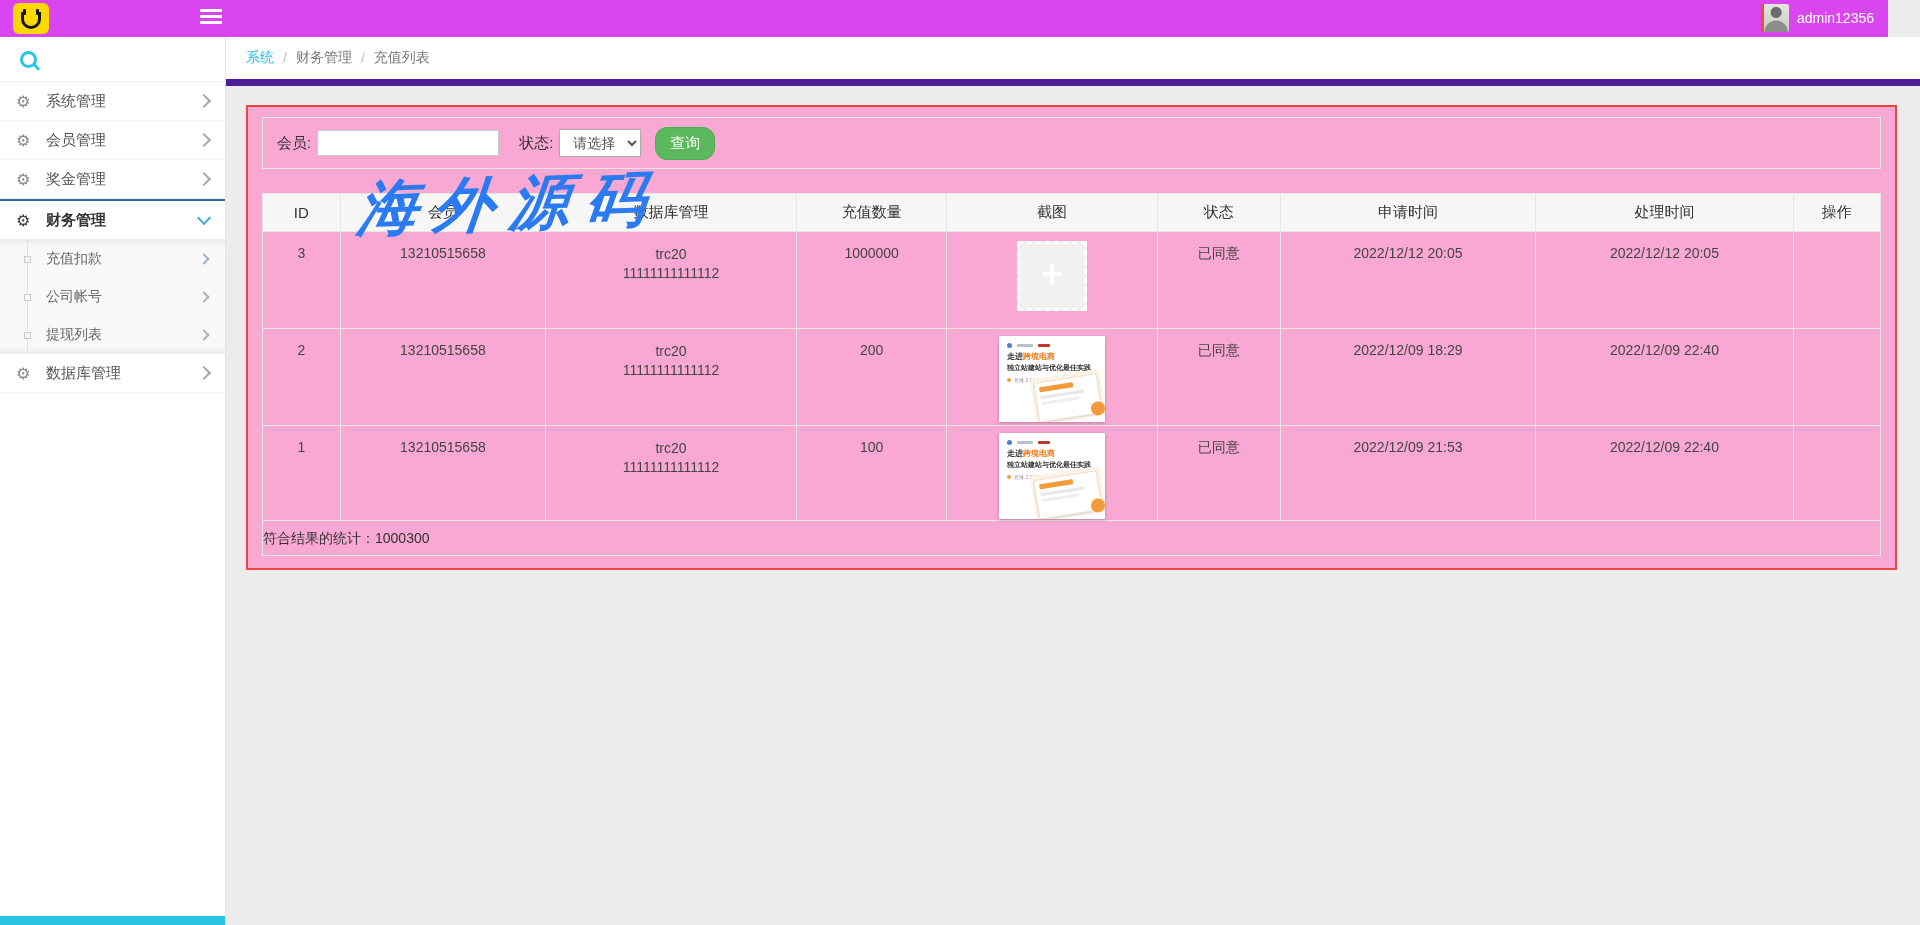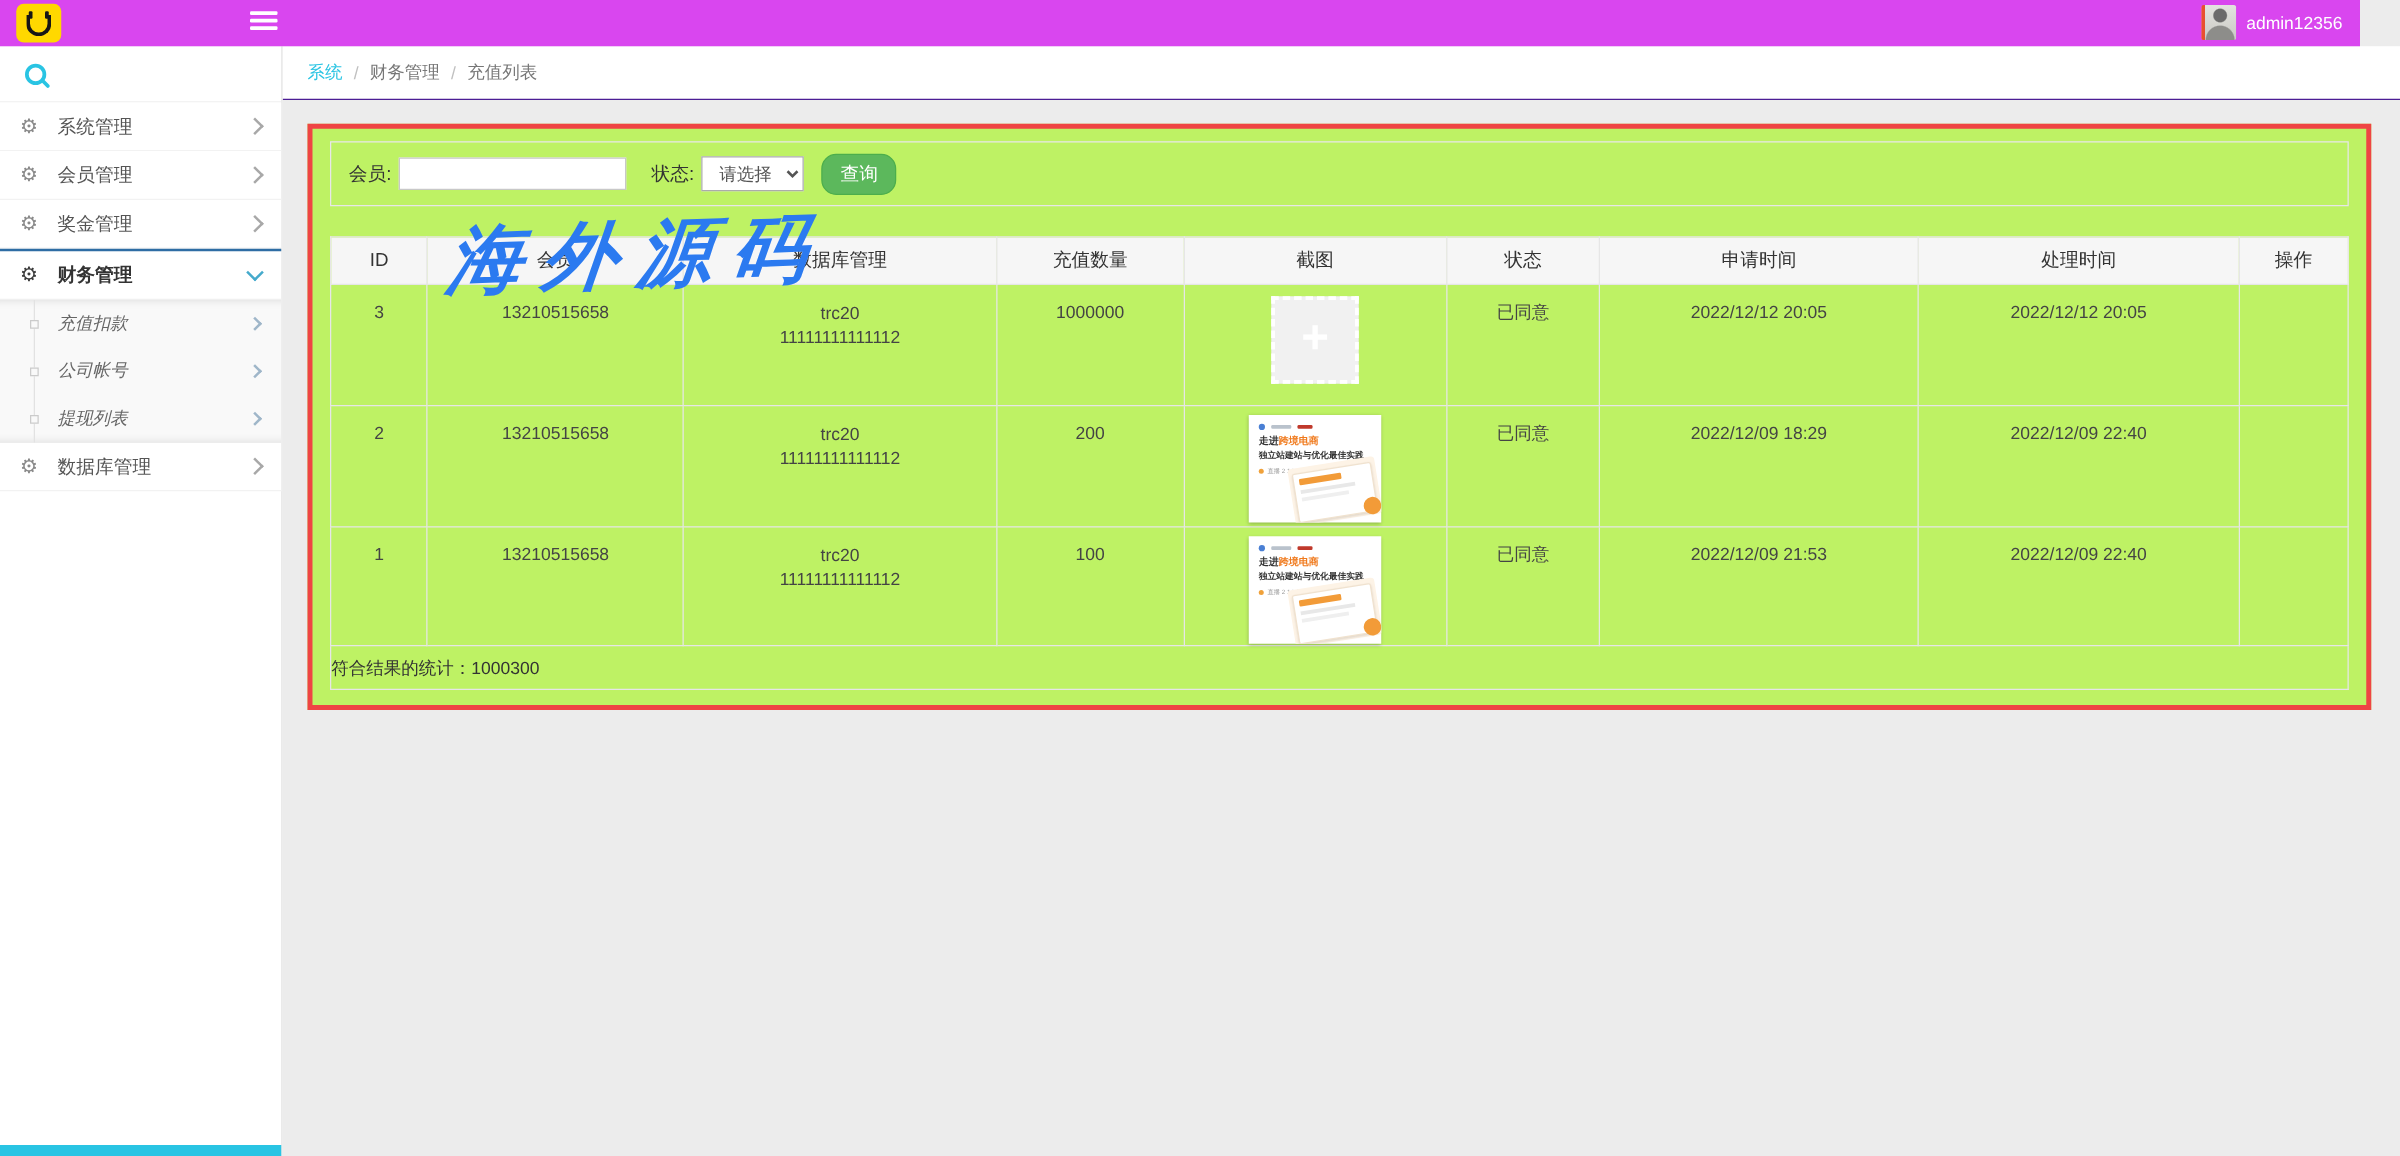--- a/index.html
+++ b/index.html
@@ -30,34 +30,34 @@
   .side-search{height:44px;border-bottom:1px solid #efefef;display:flex;align-items:center;padding-left:20px;cursor:pointer;}
   .mag{width:11px;height:11px;border:3px solid #29c4e3;border-radius:50%;position:relative;}
   .mag::after{content:"";position:absolute;width:3px;height:8px;background:#29c4e3;border-radius:2px;right:-4px;bottom:-6px;transform:rotate(-45deg);}
   .menu-item{height:38px;display:flex;align-items:center;padding:0 16px;border-bottom:1px solid #f2f2f2;font-size:15px;color:#555;cursor:pointer;background:#fff;}
   .menu-item .gear{width:22px;font-size:16px;color:#8a8a8a;text-align:left;}
   .menu-item .mlabel{margin-left:8px;}
   .menu-item.active{border-top:2px solid #2e6da4;border-bottom:1px solid #f0f0f0;color:#333;font-weight:bold;}
   .menu-item.active .gear{color:#3c3c3c;}
   .chev{display:inline-block;width:8px;height:8px;border-right:2px solid #a8a8a8;border-bottom:2px solid #a8a8a8;transform:rotate(-45deg);margin-left:auto;}
   .chev.down{transform:rotate(45deg);border-color:#45aacc;margin-top:-4px;}
-  .submenu{background:#f9f9f9;position:relative;box-shadow:inset 0 8px 8px -8px rgba(0,0,0,.13), inset 0 -8px 8px -8px rgba(0,0,0,.13);font-style:italic;}
+  .submenu{background:#f9f9f9;position:relative;box-shadow:inset 0 8px 8px -8px rgba(0,0,0,.13), inset 0 -8px 8px -8px rgba(0,0,0,.13);}
   .submenu::before{content:"";position:absolute;left:27px;top:0;bottom:0;width:1px;background:#e2e2e2;}
   .sub-item{height:38px;display:flex;align-items:center;padding-left:24px;font-size:14px;color:#666;cursor:pointer;position:relative;}
   .sub-item .bullet{width:5px;height:5px;border:1px solid #cbcbcb;background:#f9f9f9;z-index:1;}
   .sub-item .slabel{margin-left:15px;}
   .sub-item .chev{width:6px;height:6px;border-color:#9fb6c9;margin-right:17px;}
   .side-footer{position:absolute;left:0;right:0;bottom:0;height:9px;background:#29c4e3;}
 
   
   .main{position:absolute;left:226px;top:37px;right:0;bottom:0;background:#ececec;}
-  .breadcrumb{height:42px;background:#fff;border-bottom:1px solid #4c1d95;display:flex;align-items:center;padding-left:20px;font-size:14px;color:#777;}
+  .breadcrumb{height:42px;background:#fff;border-bottom:7px solid #4c1d95;display:flex;align-items:center;padding-left:20px;font-size:14px;color:#777;}
   .breadcrumb .bc-link{color:#29c4e3;cursor:pointer;}
   .breadcrumb .sep{color:#c0c0c0;margin:0 9px;}
-  .panel{margin:19px 23px 0 20px;background:#bef264;border:4px solid #ef4444;padding:10px 14px 12px 14px;position:relative;}
+  .panel{margin:19px 23px 0 20px;background:#f9a8d4;border:2px solid #ef4444;padding:10px 14px 12px 14px;position:relative;}
   .filterbox{border:1px solid #e7e7e7;height:50px;display:flex;align-items:center;padding:0 14px;}
   .flabel{font-size:15px;color:#333;margin-right:6px;}
   .finput{width:172px;height:24px;border:1px solid #c8c8c8;margin-right:20px;font-size:14px;padding:0 4px;}
   .fselect{width:82px;height:28px;border:1px solid #ababab;background:#fff;font-size:14px;color:#555;margin-right:14px;text-align:center;}
   .fbutton{background:#5cb85c;border:1px solid #4cae4c;color:#fff;font-size:15px;padding:6px 14px;border-radius:12px;cursor:pointer;}
 
   
   .tablewrap{margin-top:24px;}
   table{width:100%;border-collapse:collapse;table-layout:fixed;}
   th{background:#f6f6f6;border:1px solid #e6e6e6;height:35px;font-size:15px;color:#333;font-weight:normal;}

